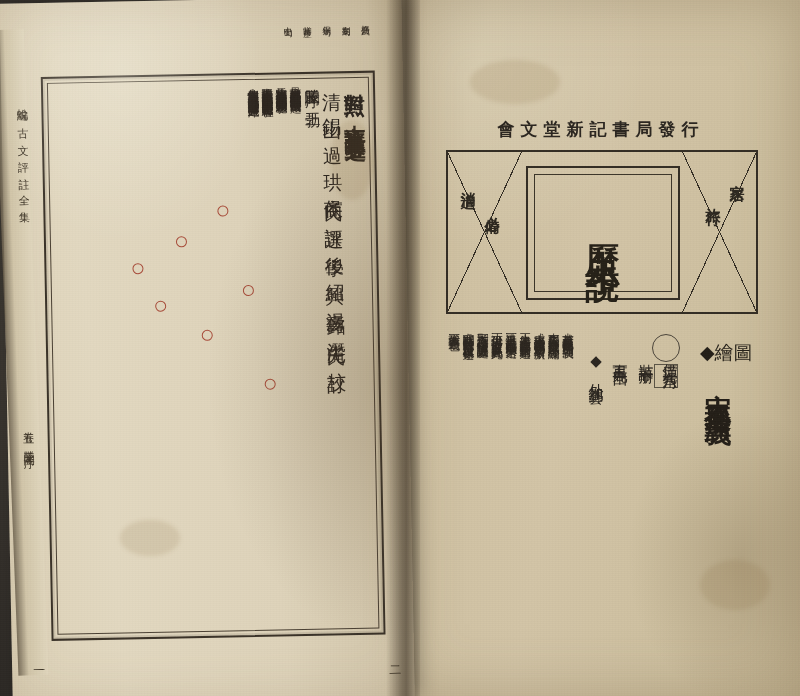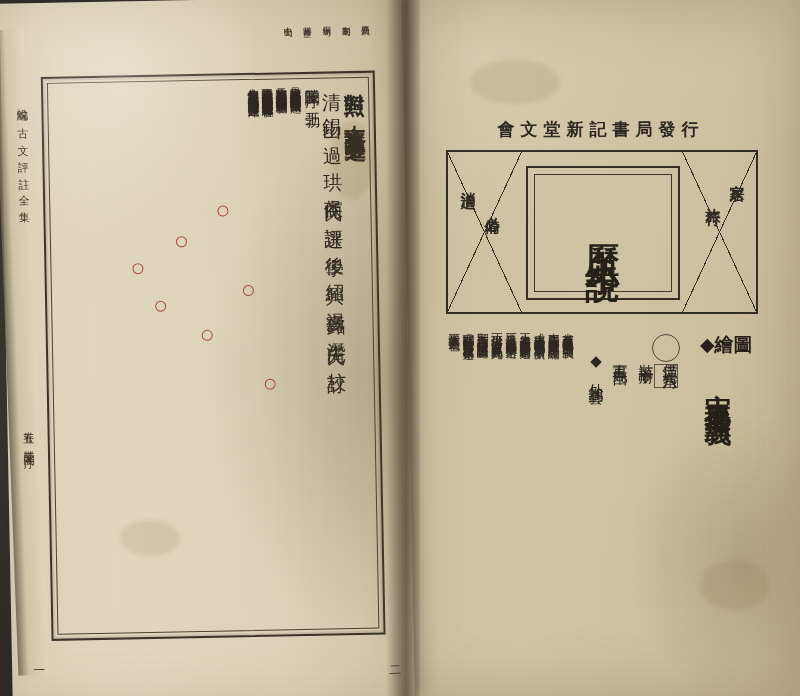--- a/index.html
+++ b/index.html
@@ -310,25 +310,24 @@
     text-orientation: upright;
     font-family: "DejaVu Serif", serif;
     font-size: 27px;
     font-weight: bold;
     letter-spacing: 5px;
     color: #241f18;
   }
   .rp-maintitle-mark {
     position: absolute;
     left: 700px;
-    top: 332px;
+    top: 340px;
     font-family: "DejaVu Serif", serif;
     font-size: 19px;
     color: #241f18;
-    font-weight: bold;
   }
   .rp-subcol {
     position: absolute;
     writing-mode: vertical-rl;
     text-orientation: upright;
     font-family: "DejaVu Serif", serif;
     color: #2b2620;
     white-space: nowrap;
     letter-spacing: 2px;
   }

